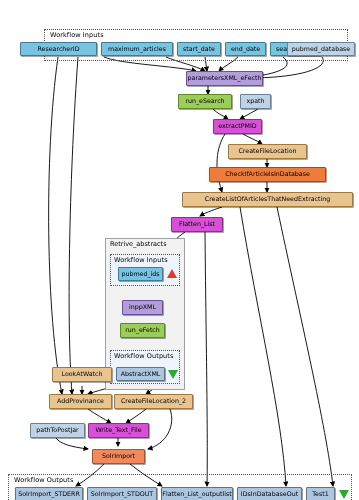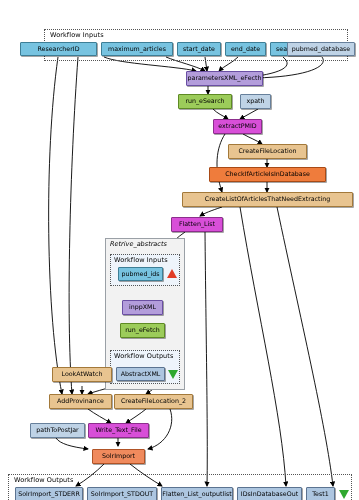--- a/index.html
+++ b/index.html
@@ -197,21 +197,21 @@
 
   <div class="node n-tan" style="left:182px;top:176px;width:171px;height:15px;">
       <span>CreateListOfArticlesThatNeedExtracting</span>
     </div>
 
   <div class="node n-magenta" style="left:171px;top:201px;width:52px;height:15px;">
       <span>Flatten_List</span>
     </div>
 
   <div class="subwf" style="left:105px;top:222px;width:80px;height:152px;"></div>
-  <div class="subwf-label" style="left:110px;top:224px;font-style:italic;">Retrive_abstracts</div>
+  <div class="subwf-label" style="left:110px;top:224px;">Retrive_abstracts</div>
 
   <div class="group filled" style="left:110px;top:238px;width:70px;height:32px;"></div>
   <div class="group-label" style="left:114px;top:240px;">Workflow Inputs</div>
   <div class="node n-input" style="left:118px;top:251px;width:45px;height:14px;">
       <span>pubmed_ids</span>
     </div>
   <div class="tri tri-up" style="left:167px;top:253px;"></div>
 
   <div class="node n-purple" style="left:122px;top:284px;width:41px;height:15px;">
       <span>inppXML</span>

